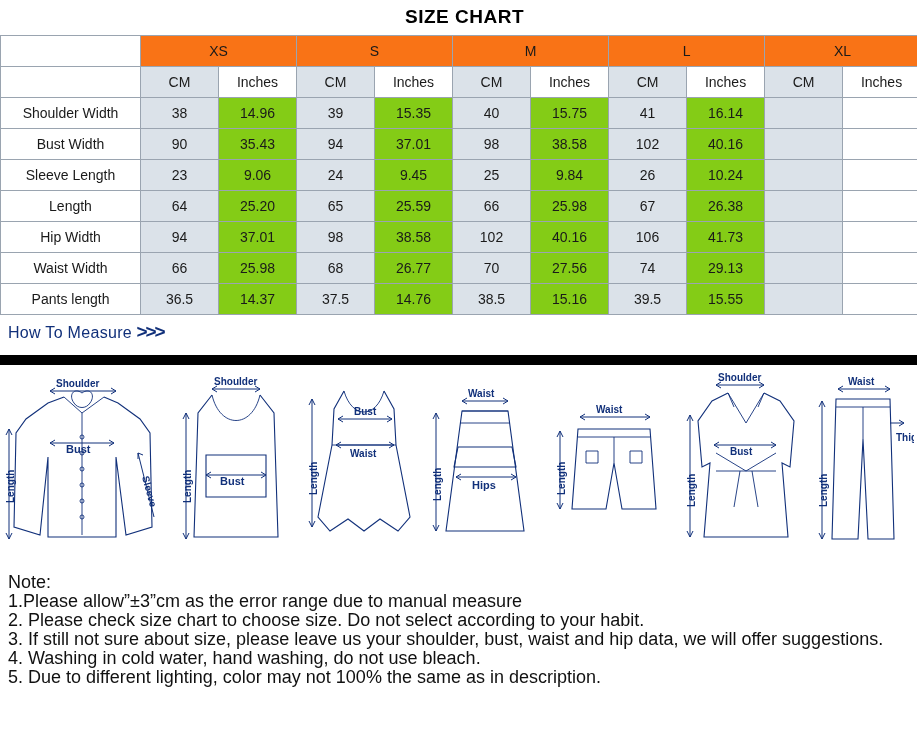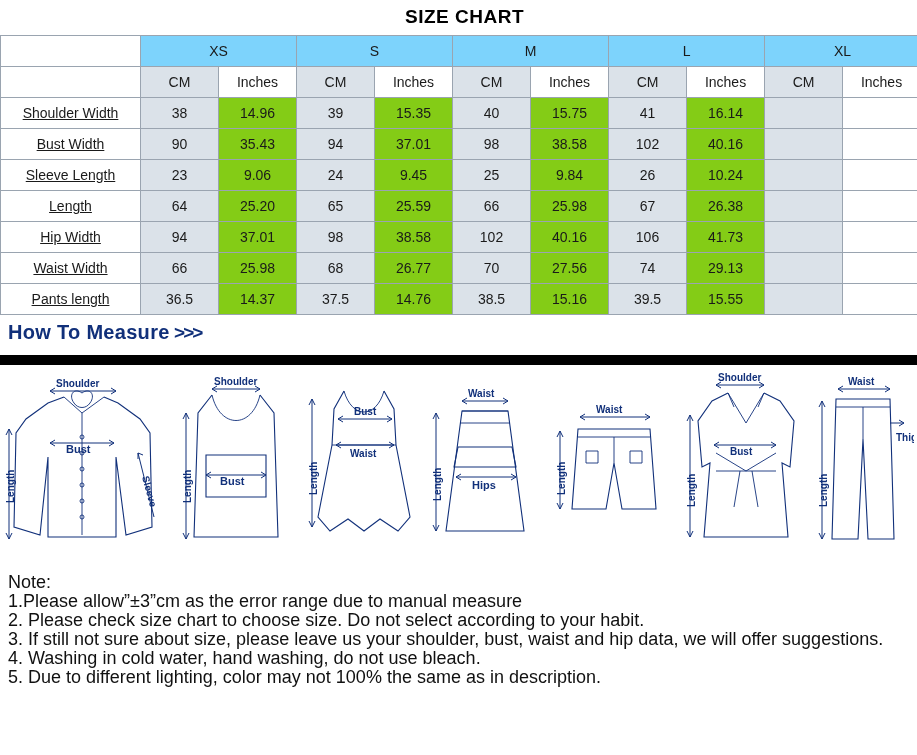--- a/index.html
+++ b/index.html
@@ -38,21 +38,21 @@
     font-size: 14px;
     color: #1a1a1a;
     height: 30px;
     padding: 0;
     font-weight: normal;
   }
   .size-head {
     font-size: 20px;
     font-weight: bold;
     color: #e02020;
-    background: #7dd3fc;
+    background: #f97316;
     height: 34px;
   }
   .size-head.blank {
     background: #ffffff;
   }
   .unit-cell {
     font-size: 13px;
     font-weight: bold;
     color: #11307a;
     height: 28px;
@@ -64,42 +64,41 @@
   .unit-cell.inch {
     background: #ffffff;
     margin-top: 20px;
   }
   .row-label {
     text-align: left;
     padding-left: 12px;
     font-size: 13.5px;
     background: #ffffff;
     color: #111;
-    text-decoration: underline;
   }
   td.cm-cell {
     background: #dbe2e9;
   }
   td.in-cell {
     background: #84cc16;
   }
   td.empty-cm {
     background: #dbe2e9;
   }
   td.empty-in {
     background: #ffffff;
   }
   .how-to-bar {
     position: relative;
     height: 34px;
     margin-top: 6px;
   }
   .how-to-title {
-    font-size: 20px;
-    font-weight: bold;
+    font-size: 16px;
+    font-weight: normal;
     color: #11307a;
     padding-left: 8px;
     letter-spacing: 0.3px;
     display: inline-block;
   }
   .how-to-arrows {
     color: #11307a;
     font-weight: bold;
     font-size: 19px;
     letter-spacing: -2px;

